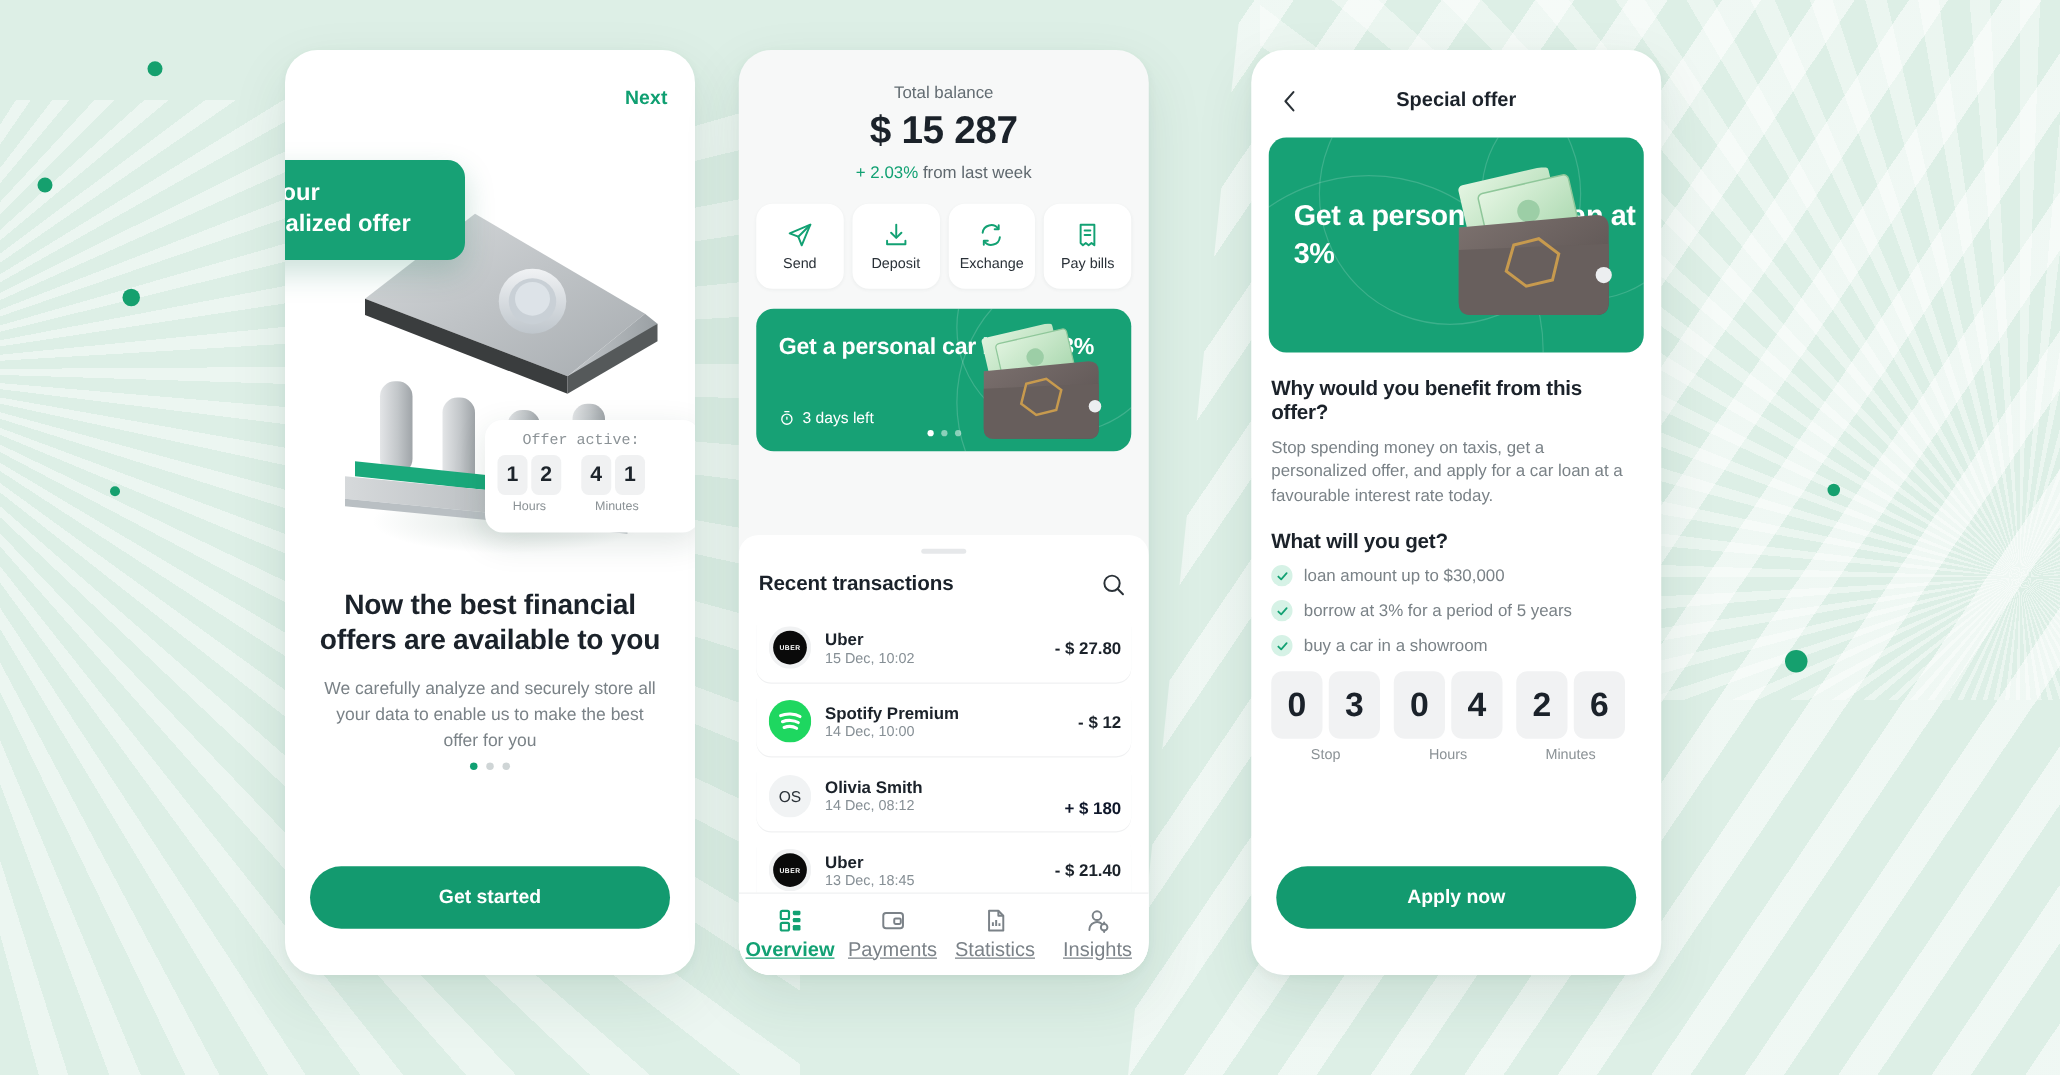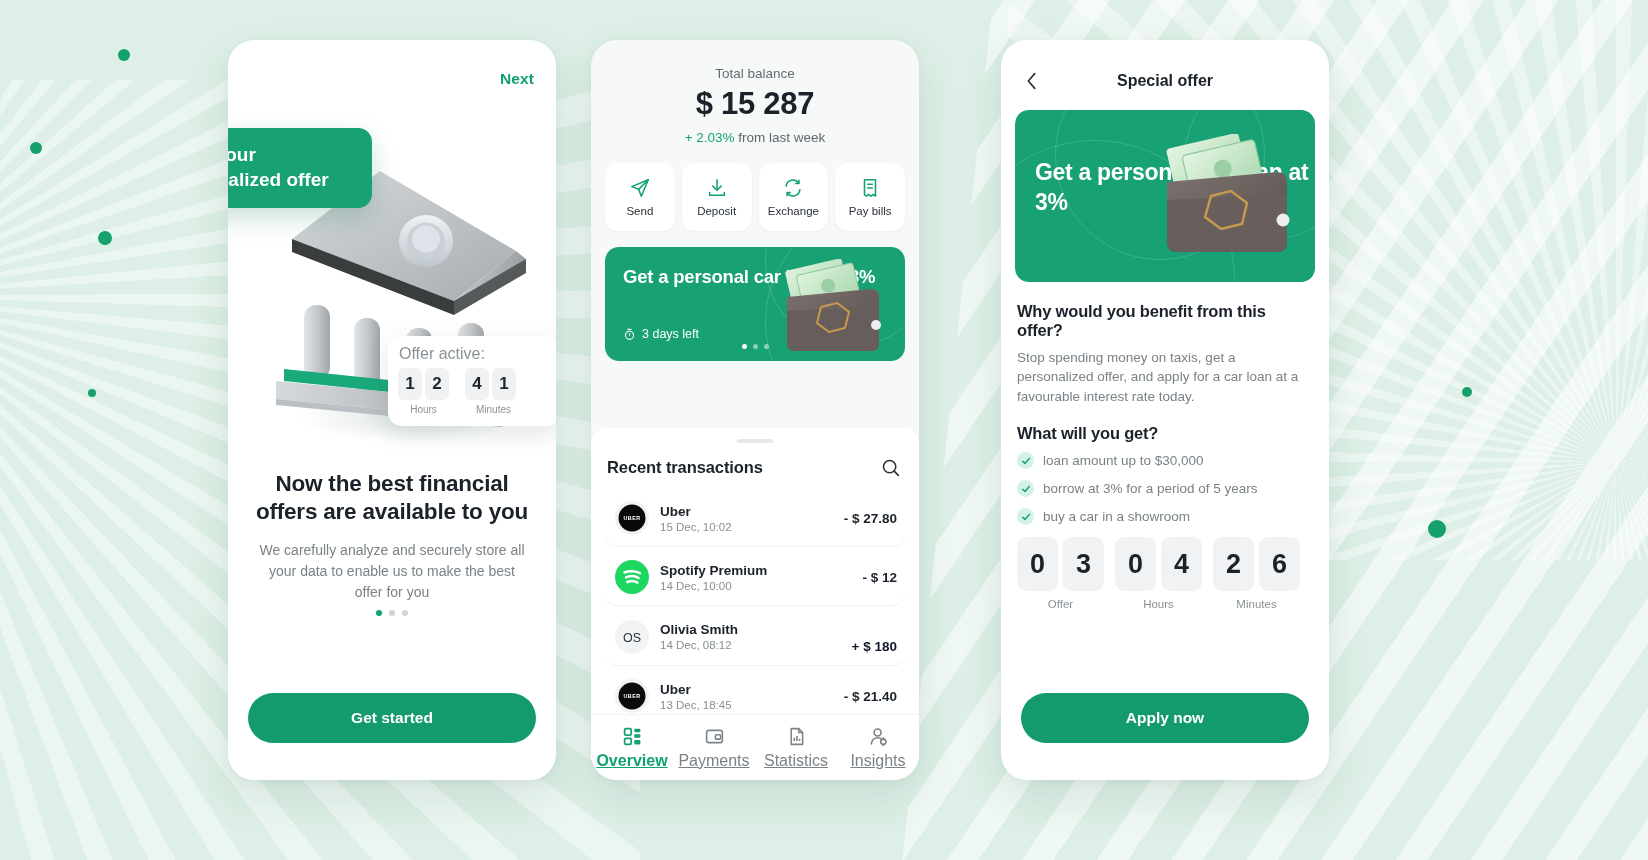--- a/index.html
+++ b/index.html
@@ -63,21 +63,21 @@
   }
   .bank-art {
     position:absolute; left:30px; top:115px; width:290px; height:290px;
   }
   .offer-card {
     position:absolute; left:160px; top:296px; width:172px; height:90px;
     background:#fff; border-radius:14px;
     box-shadow: 0 8px 26px rgba(25,60,50,0.13);
     z-index:7; padding:9px 10px 0 10px;
   }
-  .offer-card .oc-title { font-size:16px; color:#8b9296; margin-left:1px; }
+  .offer-card .oc-title { font-size:12px; color:#8b9296; margin-left:20px;font-family:Liberation Mono, monospace; }
   .oc-digits { display:flex; align-items:flex-start; margin-top:5px; }
   .oc-group { display:flex; gap:3px; }
   .oc-sep { width:16px; }
   .oc-box {
     width:24px; height:32px; background:#f0f1f2; border-radius:6px;
     display:flex; align-items:center; justify-content:center;
     font-size:17px; font-weight:700; color:#1d242b;
   }
   .oc-labels { display:flex; margin-top:4px; font-size:10px; color:#8b9296; }
   .oc-lab1 { width:51px; text-align:center; }
@@ -558,21 +558,21 @@
             </span>
             <span class="t">buy a car in a showroom</span>
           </div>
         </div>
     <div class="cd">
       <div class="cd-grp">
         <div class="cd-boxes">
           <div class="cd-box">0</div>
           <div class="cd-box">3</div>
         </div>
-        <div class="cd-lab">Offer</div>
+        <div class="cd-lab">Stop</div>
       </div>
       <div class="cd-gap"></div>
       <div class="cd-grp">
         <div class="cd-boxes">
           <div class="cd-box">0</div>
           <div class="cd-box">4</div>
         </div>
         <div class="cd-lab">Hours</div>
       </div>
       <div class="cd-gap"></div>

